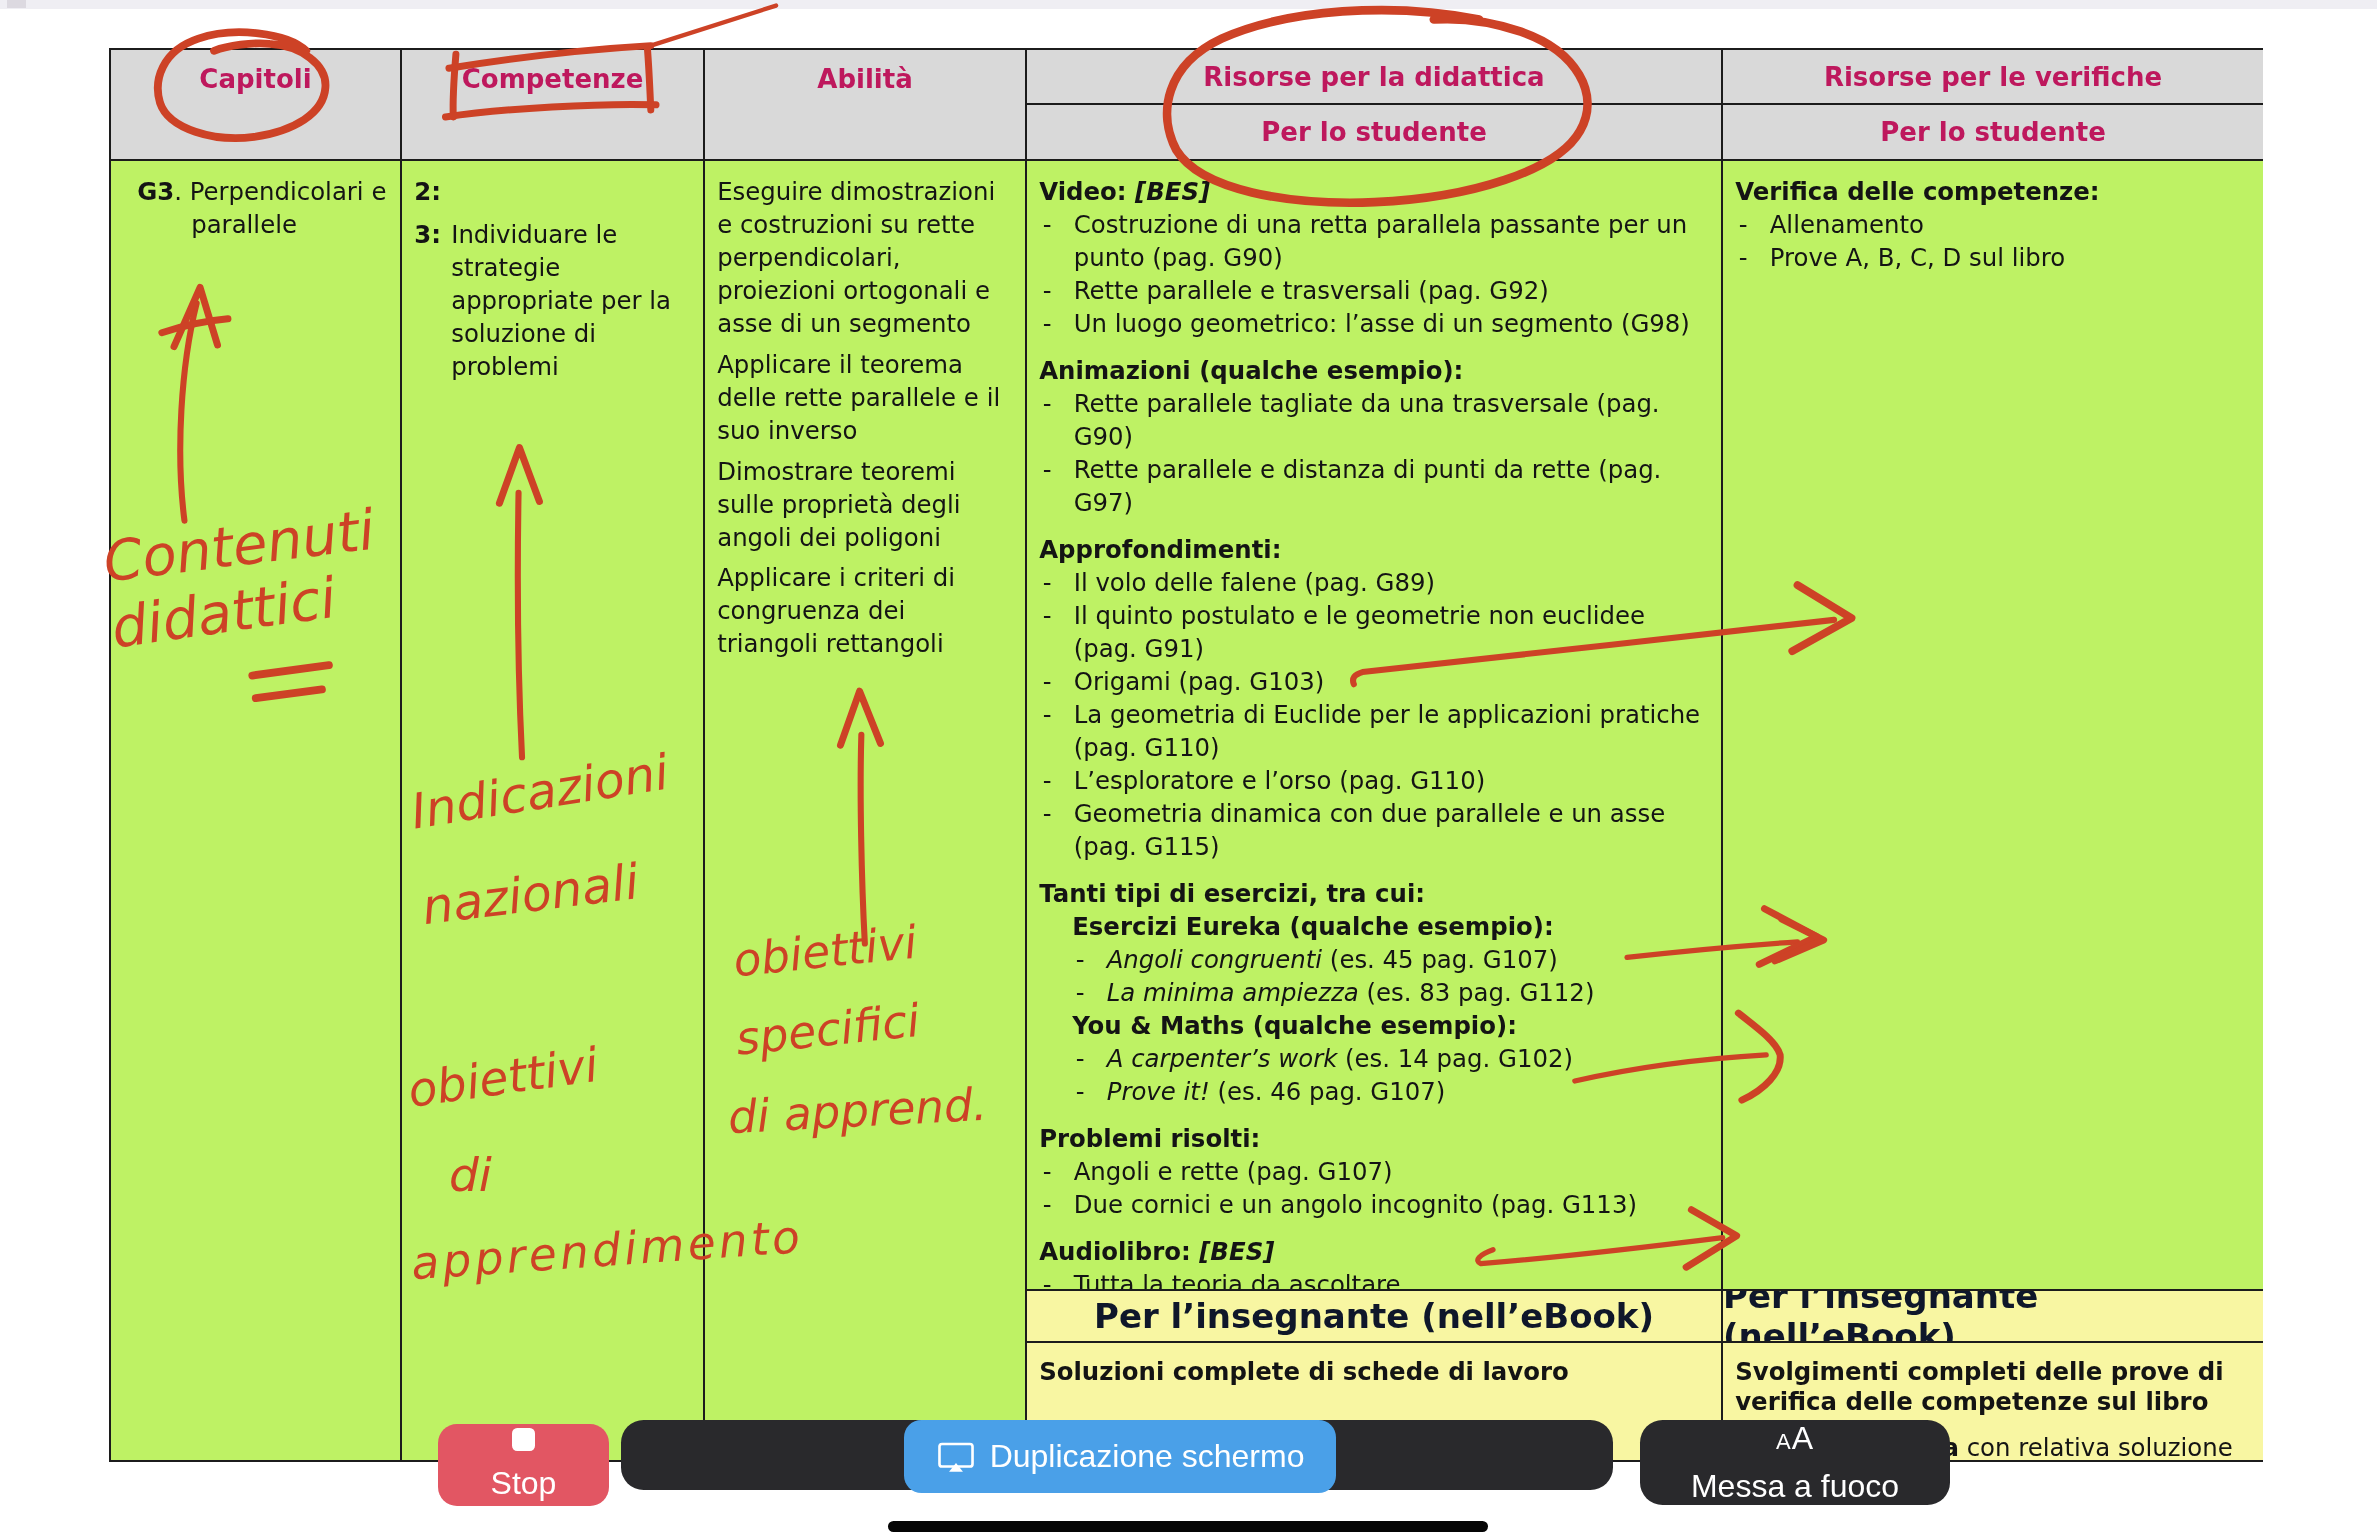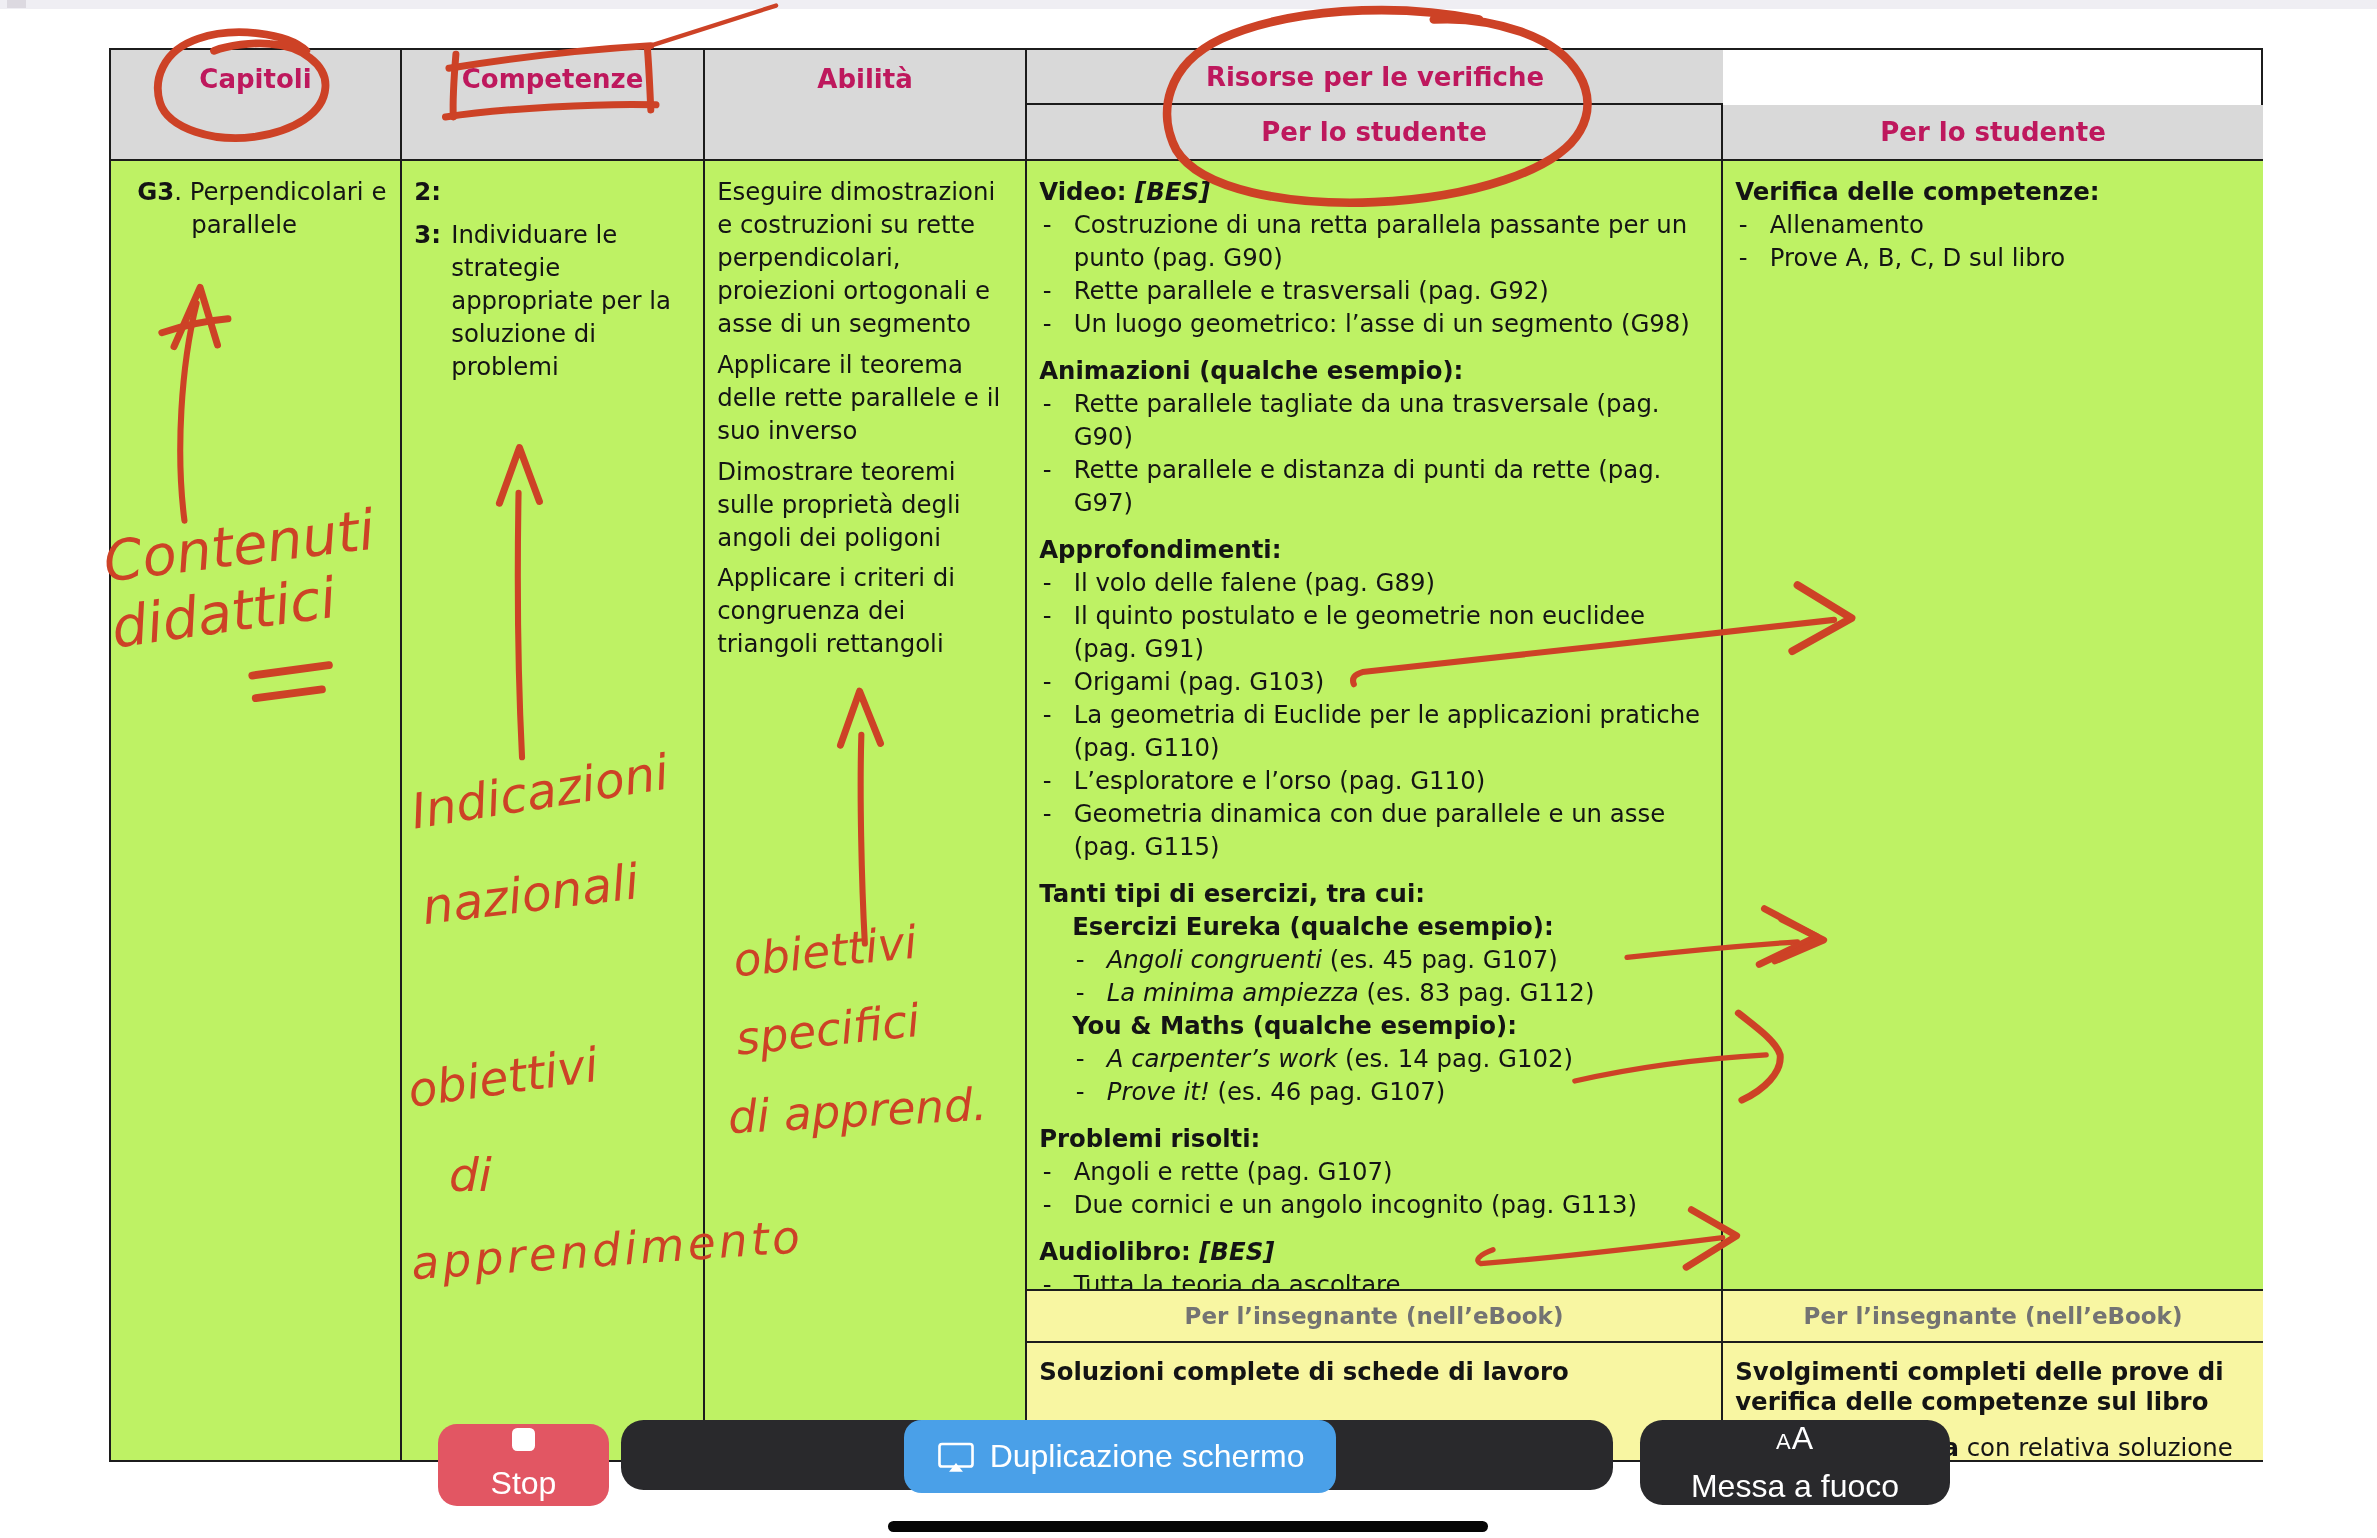--- a/index.html
+++ b/index.html
@@ -16,21 +16,21 @@
              grid-template-rows:55px 56px 1130px 52px 117px;}
   .cell{box-sizing:border-box;border-right:2.6px solid #1c1c1c;border-bottom:2.6px solid #1c1c1c;
         overflow:hidden;background:#bef264;}
   .cell.last-col{border-right:none;}
   .cell.last-row{border-bottom:none;}
   .hd{background:#d9d9d9;color:#be185d;font-weight:bold;font-size:26px;
       display:flex;align-items:center;justify-content:center;}
   .hd-tall{grid-row:1 / span 2;align-items:flex-start;padding-top:14px;}
   .body-tall{grid-row:3 / span 3;border-bottom:none;}
   .yellow{background:#f8f6a2;}
-  .yhead{color:#737373;font-weight:bold;font-size:23px;display:flex;align-items:center;justify-content:center;}
+  .yhead{color:#0f172a;font-weight:bold;font-size:34px;display:flex;align-items:center;justify-content:center;}
 
   
   .pad{padding:14px 12.2px;font-size:24.4px;line-height:33px;}
   .cap-text{padding-left:68px;text-indent:-54px;}
   .comp-item{display:flex;margin-top:0;}
   .comp-item + .comp-item{margin-top:10.4px;}
   .comp-item .num{flex:none;width:37px;font-weight:bold;}
   .para + .para{margin-top:7.8px;}
 
   .dl{margin:0;}
@@ -80,20 +80,23 @@
   <div class="doc-table">
 
     <div class="cell hd hd-tall">
         <span>Capitoli</span>
       </div>
     <div class="cell hd hd-tall">
         <span>Competenze</span>
       </div>
     <div class="cell hd hd-tall">
         <span>Abilità</span>
+      </div>
+    <div class="cell hd" style="grid-row:1">
+        <span>Risorse per la didattica</span>
       </div>
     <div class="cell hd last-col" style="grid-row:1">
         <span>Risorse per le verifiche</span>
       </div>
     <div class="cell hd" style="grid-row:2;grid-column:4">
         <span>Per lo studente</span>
       </div>
     <div class="cell hd last-col" style="grid-row:2;grid-column:5">
         <span>Per lo studente</span>
       </div>

